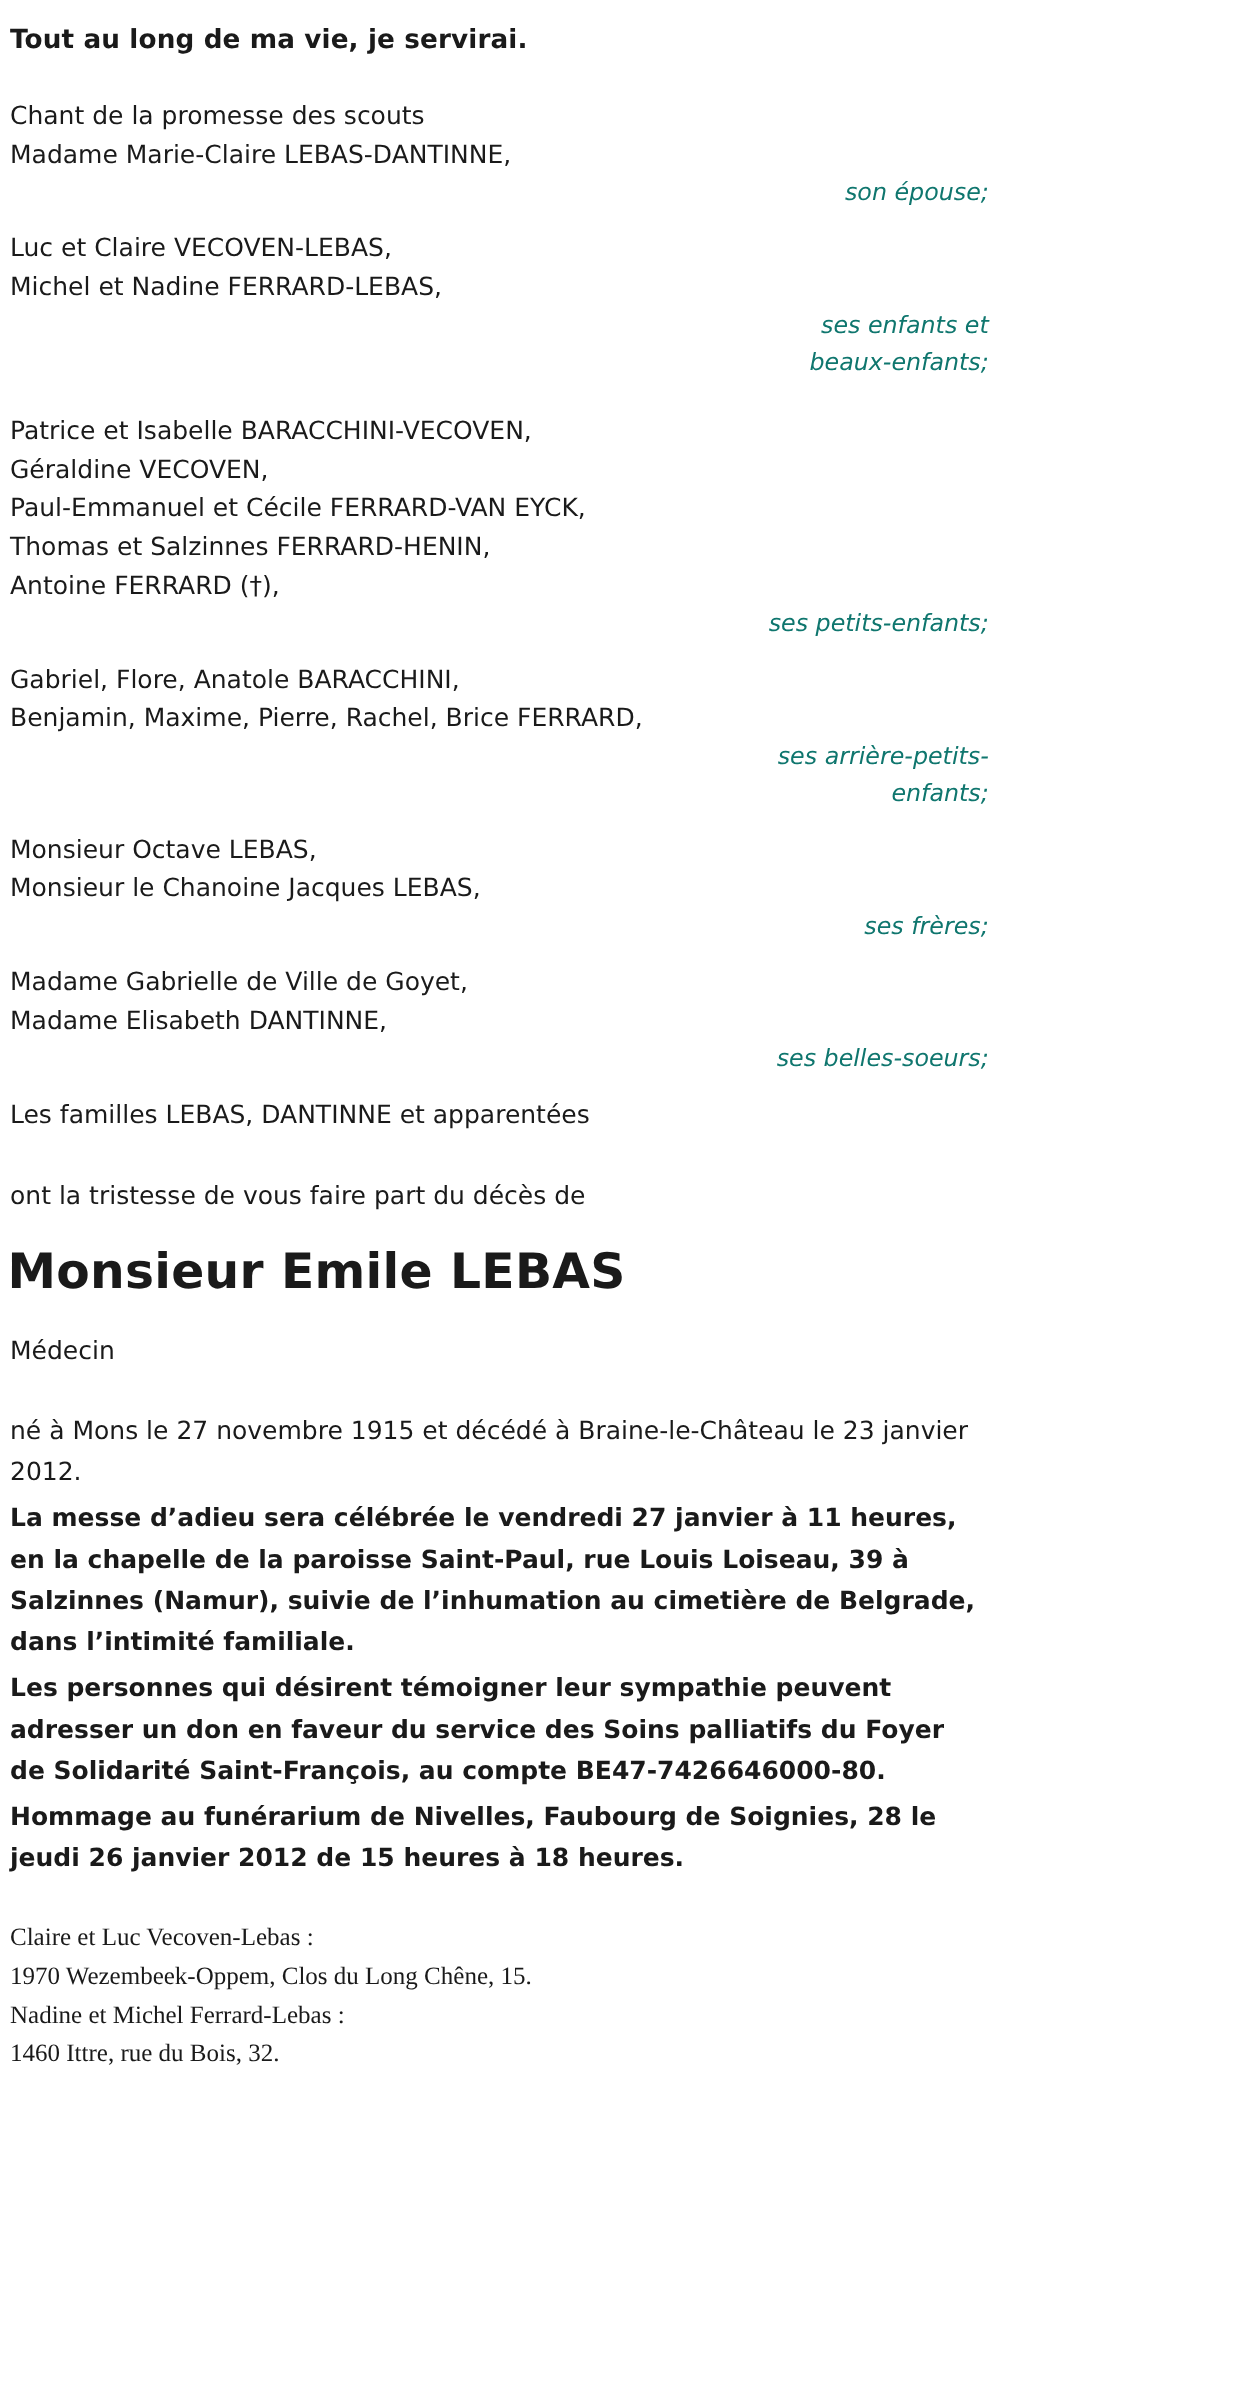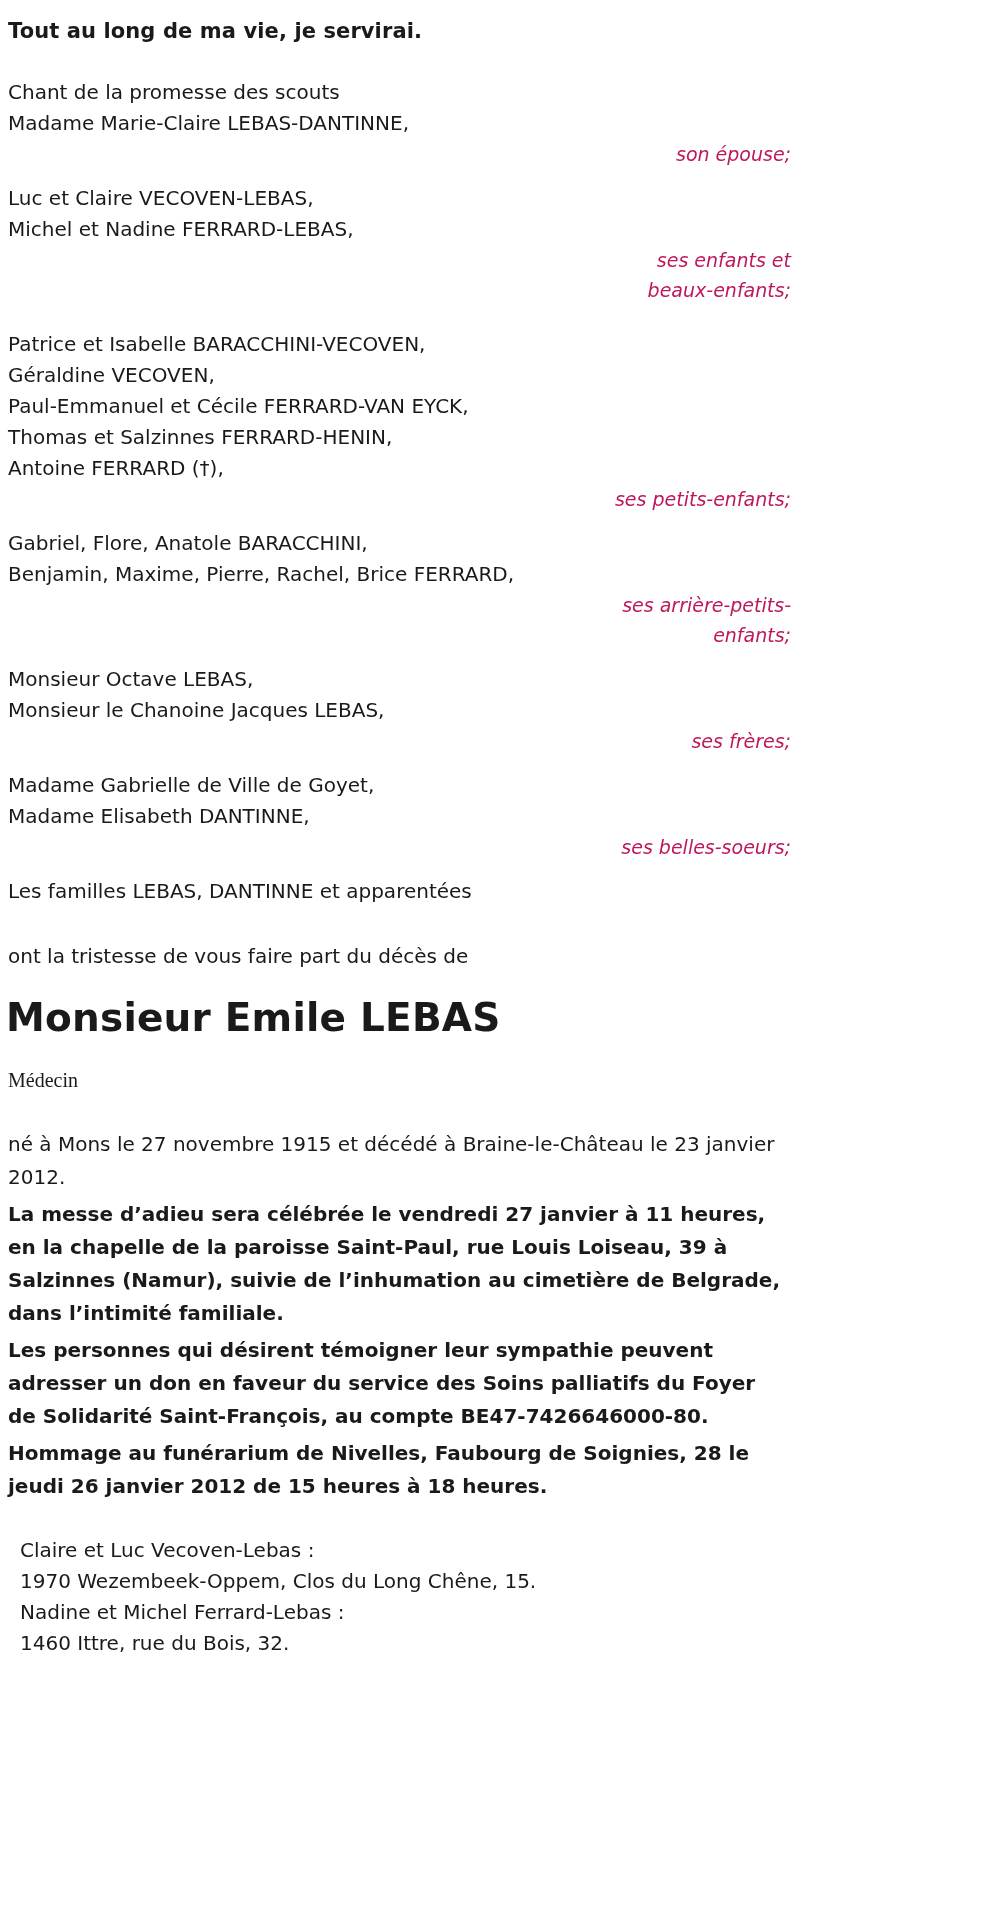--- a/index.html
+++ b/index.html
@@ -46,58 +46,58 @@
     position: relative;
     padding-bottom: 2px;
   }
   .names { }
   .role {
     text-align: right;
     font-style: italic;
     font-size: 19px;
     line-height: 30px;
     padding-right: 4px;
-    color: #be185d;
+    color: #0f766e;
   }
 
   
   .announce {
     font-size: 20px;
     line-height: 31px;
     padding-left: 8px;
   }
   .deceased-name {
     font-size: 39px;
     font-weight: bold;
     line-height: 1.25;
     padding-left: 6px;
     letter-spacing: 0.2px;
   }
   .profession {
     font-size: 20px;
     line-height: 31px;
     padding-left: 8px;
-    font-family: Liberation Serif, serif;
   }
 
   
   .para {
     font-size: 20px;
     line-height: 33px;
     padding-left: 8px;
     padding-right: 8px;
     max-width: 820px;
     text-align: left;
   }
   .para + .para { margin-top: 4px; font-weight: bold; }
 
   .addr-line {
     font-size: 20px;
     line-height: 31px;
-    padding-left: 20px;
+    padding-left: 8px;
+    font-family: Liberation Serif, serif;
   }
 </style>
 </head>
 <body>
 
 <div class="page">
 
   <div class="motto">Tout au long de ma vie, je servirai.</div>
 
   <div class="spacer-lg"></div>

